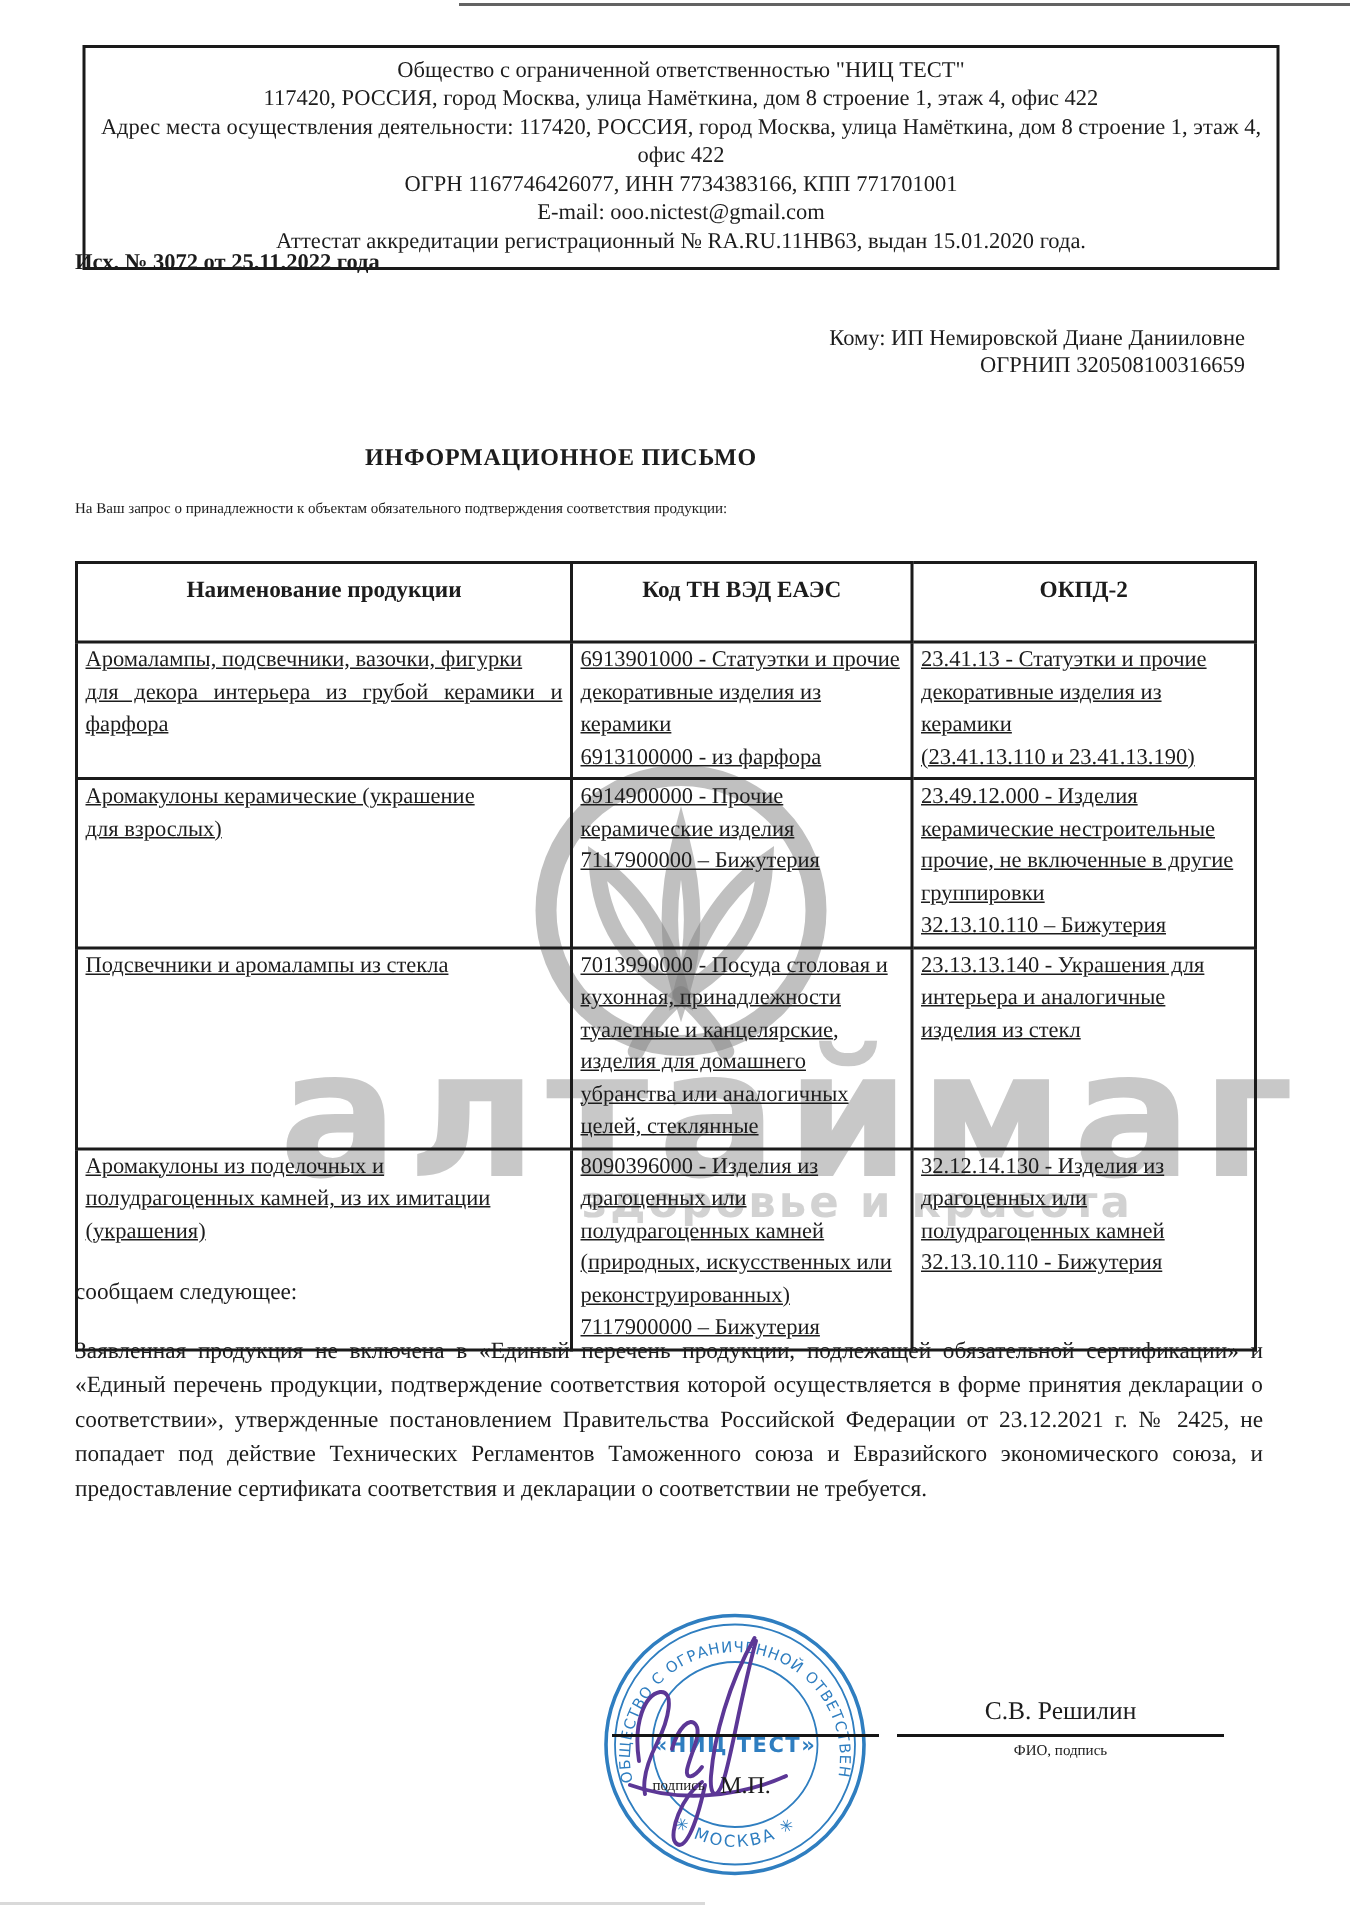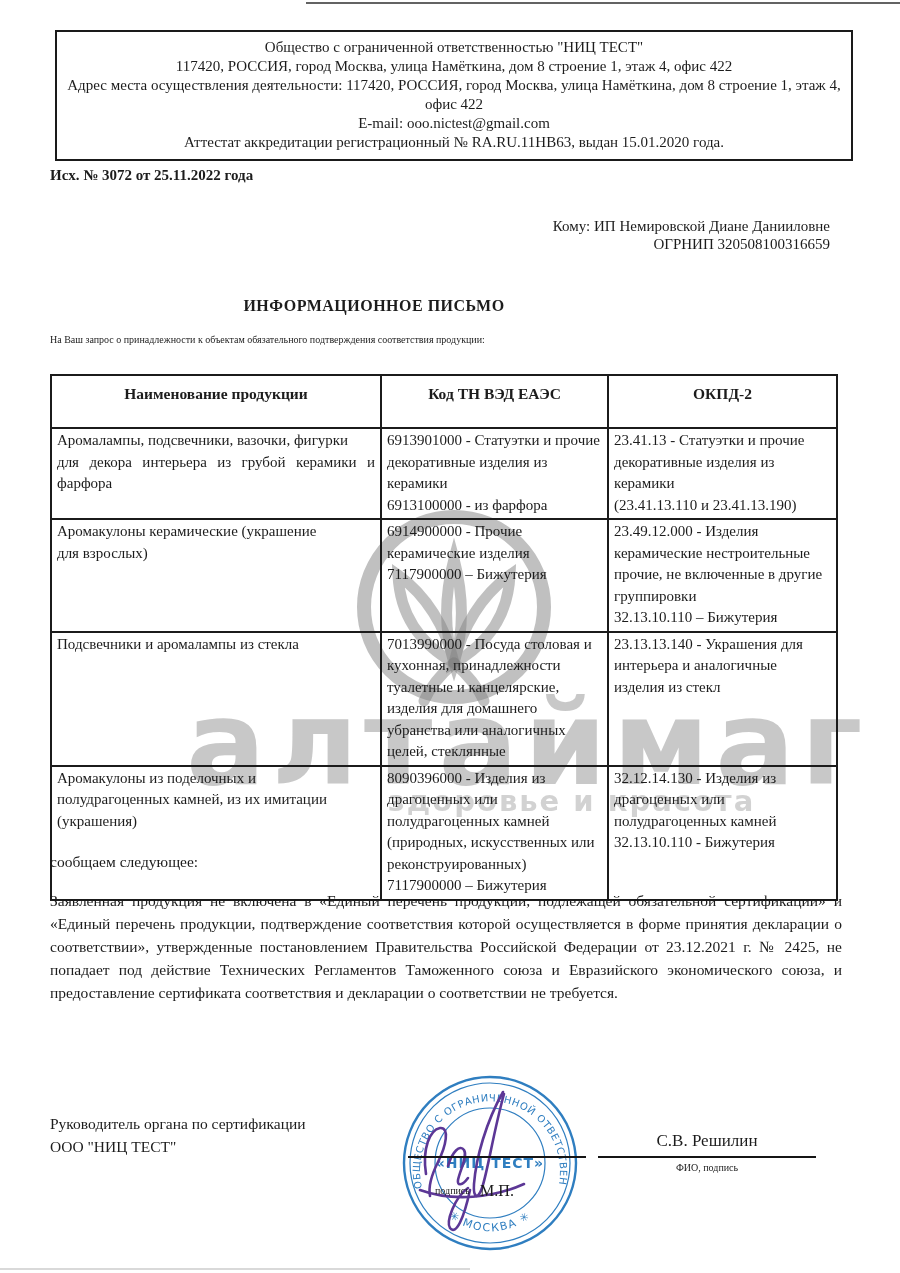--- a/index.html
+++ b/index.html
@@ -48,21 +48,21 @@
   table.products th,table.products td{
     border:2px solid #1b1b1b;
     padding:1px 5px 2px 5px;
     vertical-align:top;
     background:transparent;
   }
   table.products th{
     text-align:center;font-size:15.5px;font-weight:bold;
     height:42px;padding-top:7px;
   }
-  td.cell{white-space:pre-line;}
+  td.cell{white-space:pre-line;text-decoration:underline;}
   td.name-cell{text-align:justify;}
   tr.r1{height:87px;} tr.r2{height:97px;} tr.r3{height:108px;} tr.r4{height:130px;}
 
   .greeting{left:50px;top:853px;font-size:15.5px;}
   .para{left:50px;top:0;width:792px;font-size:15.5px;line-height:23px;text-align:justify;}
   .p1{top:889px;}
   .p2{top:1031px;}
 
   .signatory{left:50px;top:1112px;font-size:15.5px;line-height:23px;}
 
@@ -116,20 +116,21 @@
       </g>
     </svg>
   </div>
   <div class="abs wm wm-brand">алтаймаг</div>
   <div class="abs wm wm-tagline">здоровье и красота</div>
 
   <div class="abs z1 letterhead">
     <div>Общество с ограниченной ответственностью "НИЦ ТЕСТ"</div>
     <div>117420, РОССИЯ, город Москва, улица Намёткина, дом 8 строение 1, этаж 4, офис 422</div>
     <div>Адрес места осуществления деятельности: 117420, РОССИЯ, город Москва, улица Намёткина, дом 8 строение 1, этаж 4, офис 422</div>
+    <div>ОГРН 1167746426077, ИНН 7734383166, КПП 771701001</div>
     <div>E-mail: ooo.nictest@gmail.com</div>
     <div>Аттестат аккредитации регистрационный № RA.RU.11НВ63, выдан 15.01.2020 года.</div>
   </div>
 
   <div class="abs z1 outgoing">Исх. № 3072 от 25.11.2022 года</div>
 
   <div class="abs z1 recipient">
     <div>Кому: ИП Немировской Диане Данииловне</div>
     <div>ОГРНИП 320508100316659</div>
   </div>
@@ -180,24 +181,20 @@
 7117900000 – Бижутерия</td>
         <td class="cell">32.12.14.130 - Изделия из драгоценных или полудрагоценных камней
 32.13.10.110 - Бижутерия</td>
       </tr>
     </tbody>
   </table>
 
   <div class="abs z1 greeting">сообщаем следующее:</div>
   <div class="abs z1 para p1">Заявленная продукция не включена в «Единый перечень продукции, подлежащей обязательной сертификации» и «Единый перечень продукции, подтверждение соответствия которой осуществляется в форме принятия декларации о соответствии», утвержденные постановлением Правительства Российской Федерации от 23.12.2021 г. № 2425, не попадает под действие Технических Регламентов Таможенного союза и Евразийского экономического союза, и предоставление сертификата соответствия и декларации о соответствии не требуется.</div>
 
-  <div class="abs z1 signatory">
-    <div>Руководитель органа по сертификации</div>
-    <div>ООО "НИЦ ТЕСТ"</div>
-  </div>
 
   <div class="abs stamp-box">
     <svg width="190" height="190" viewBox="0 0 190 190">
       <g fill="none" stroke="#2f7ec0">
         <circle cx="95" cy="95" r="86" stroke-width="2.4"></circle>
         <circle cx="95" cy="95" r="80" stroke-width="1.2"></circle>
         <circle cx="95" cy="95" r="55" stroke-width="1.2"></circle>
       </g>
       <defs>
         <path id="ringPath" d="M 27,120 A 70,70 0 1 1 163,120"></path>

